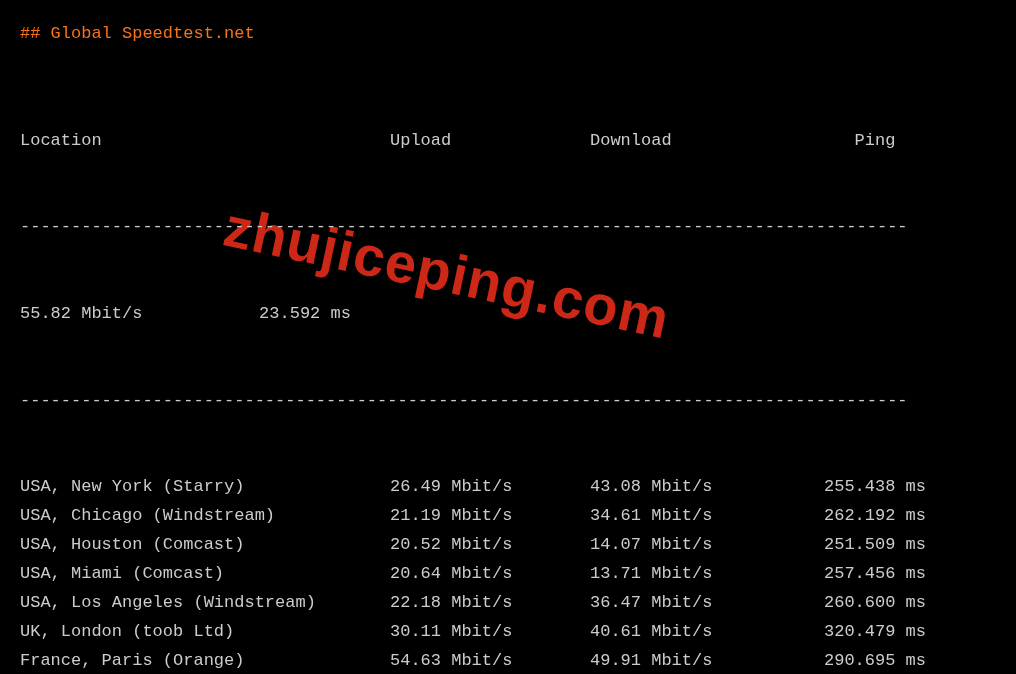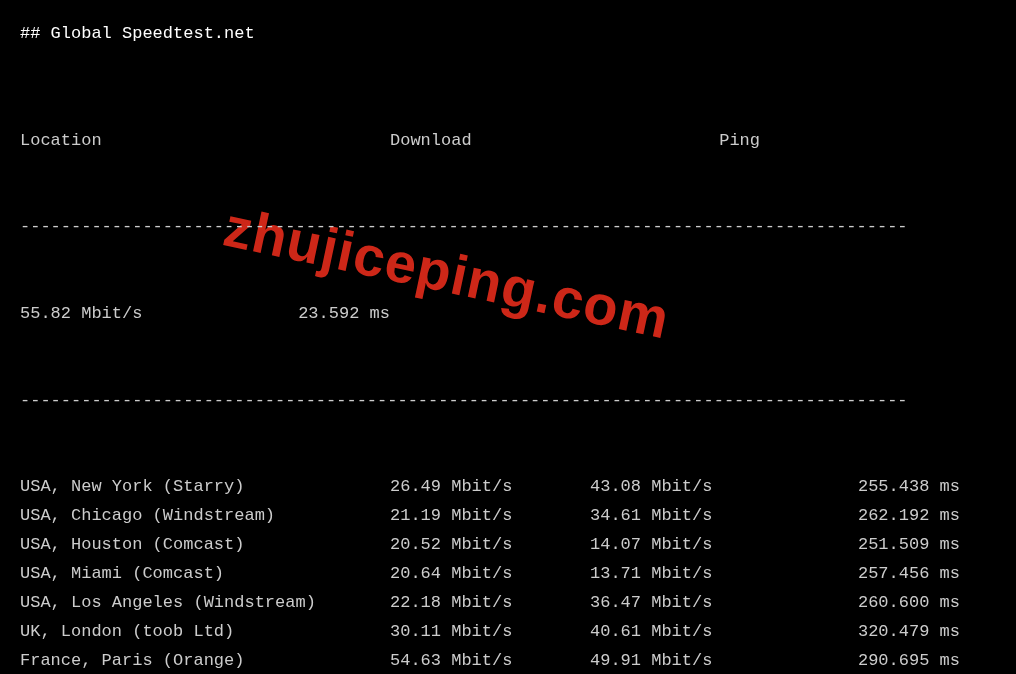--- a/index.html
+++ b/index.html
@@ -7,21 +7,21 @@
       padding: 20px;
       background-color: #000;
       color: #ccc;
       font-family: "Consolas", "Courier New", monospace;
       font-size: 17px;
       line-height: 1.7;
       width: 1016px;
       box-sizing: border-box;
     }
     .title {
-      color: #ffffff;
+      color: #f97316;
       margin-bottom: 20px;
       font-size: 17px;
     }
     .table-container {
       white-space: pre;
       font-family: "Consolas", "Courier New", monospace;
       position: relative;
       z-index: 1;
     }
     .header-row, .data-row, .nearby-row {
@@ -36,21 +36,21 @@
       width: 200px;
       flex-shrink: 0;
     }
     .col-download {
       width: 200px;
       flex-shrink: 0;
     }
     .col-ping {
       width: 200px;
       flex-shrink: 0;
-      text-align: right;
+      text-align: center;
       padding-right: 30px;
       box-sizing: border-box;
     }
     .separator {
       color: #ccc;
       letter-spacing: 0;
       overflow: hidden;
       line-height: 1.7;
     }
     .watermark {
@@ -72,20 +72,21 @@
 </head>
 <body>
 
 <div class="watermark">zhujiceping.com</div>
 
 <div class="title">## Global Speedtest.net</div>
 
 <div class="table-container">
   <div class="header-row">
     <span class="col-location">Location</span>
+    <span class="col-upload">Upload</span>
     <span class="col-download">Download</span>
     <span class="col-ping">Ping</span>
   </div>
   <div class="separator">---------------------------------------------------------------------------------------</div>
   <div class="nearby-row">
     <span class="col-download">55.82 Mbit/s</span>
     <span class="col-ping">23.592 ms</span>
   </div>
   <div class="separator">---------------------------------------------------------------------------------------</div>
   <div id="rows-container"><div class="data-row"><span class="col-location">USA, New York (Starry)</span><span class="col-upload">26.49 Mbit/s</span><span class="col-download">43.08 Mbit/s</span><span class="col-ping">255.438 ms</span></div><div class="data-row"><span class="col-location">USA, Chicago (Windstream)</span><span class="col-upload">21.19 Mbit/s</span><span class="col-download">34.61 Mbit/s</span><span class="col-ping">262.192 ms</span></div><div class="data-row"><span class="col-location">USA, Houston (Comcast)</span><span class="col-upload">20.52 Mbit/s</span><span class="col-download">14.07 Mbit/s</span><span class="col-ping">251.509 ms</span></div><div class="data-row"><span class="col-location">USA, Miami (Comcast)</span><span class="col-upload">20.64 Mbit/s</span><span class="col-download">13.71 Mbit/s</span><span class="col-ping">257.456 ms</span></div><div class="data-row"><span class="col-location">USA, Los Angeles (Windstream)</span><span class="col-upload">22.18 Mbit/s</span><span class="col-download">36.47 Mbit/s</span><span class="col-ping">260.600 ms</span></div><div class="data-row"><span class="col-location">UK, London (toob Ltd)</span><span class="col-upload">30.11 Mbit/s</span><span class="col-download">40.61 Mbit/s</span><span class="col-ping">320.479 ms</span></div><div class="data-row"><span class="col-location">France, Paris (Orange)</span><span class="col-upload">54.63 Mbit/s</span><span class="col-download">49.91 Mbit/s</span><span class="col-ping">290.695 ms</span></div></div>

